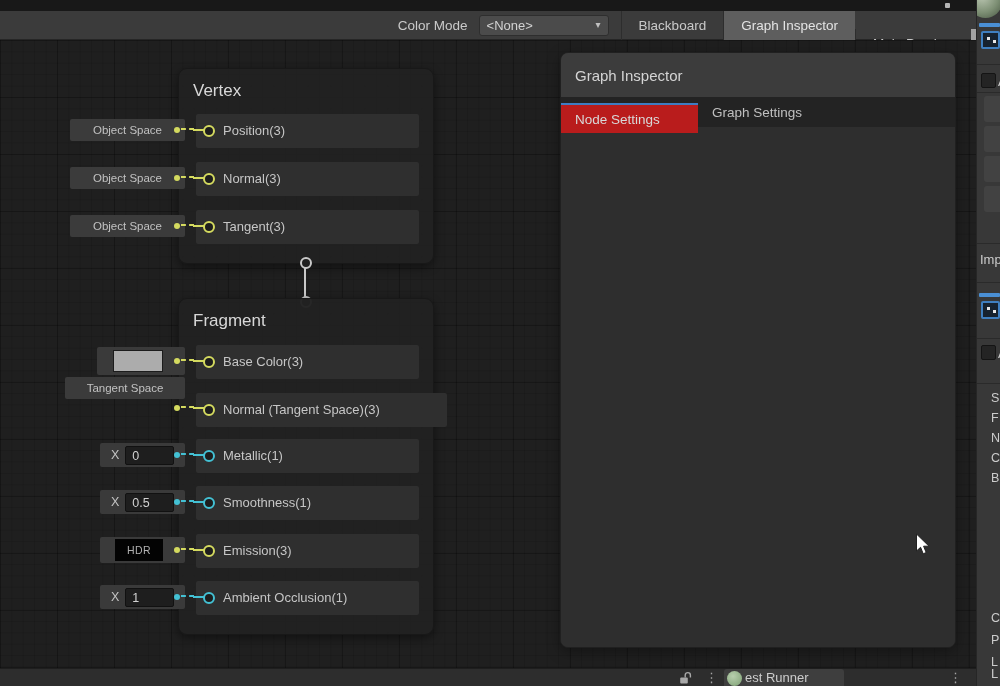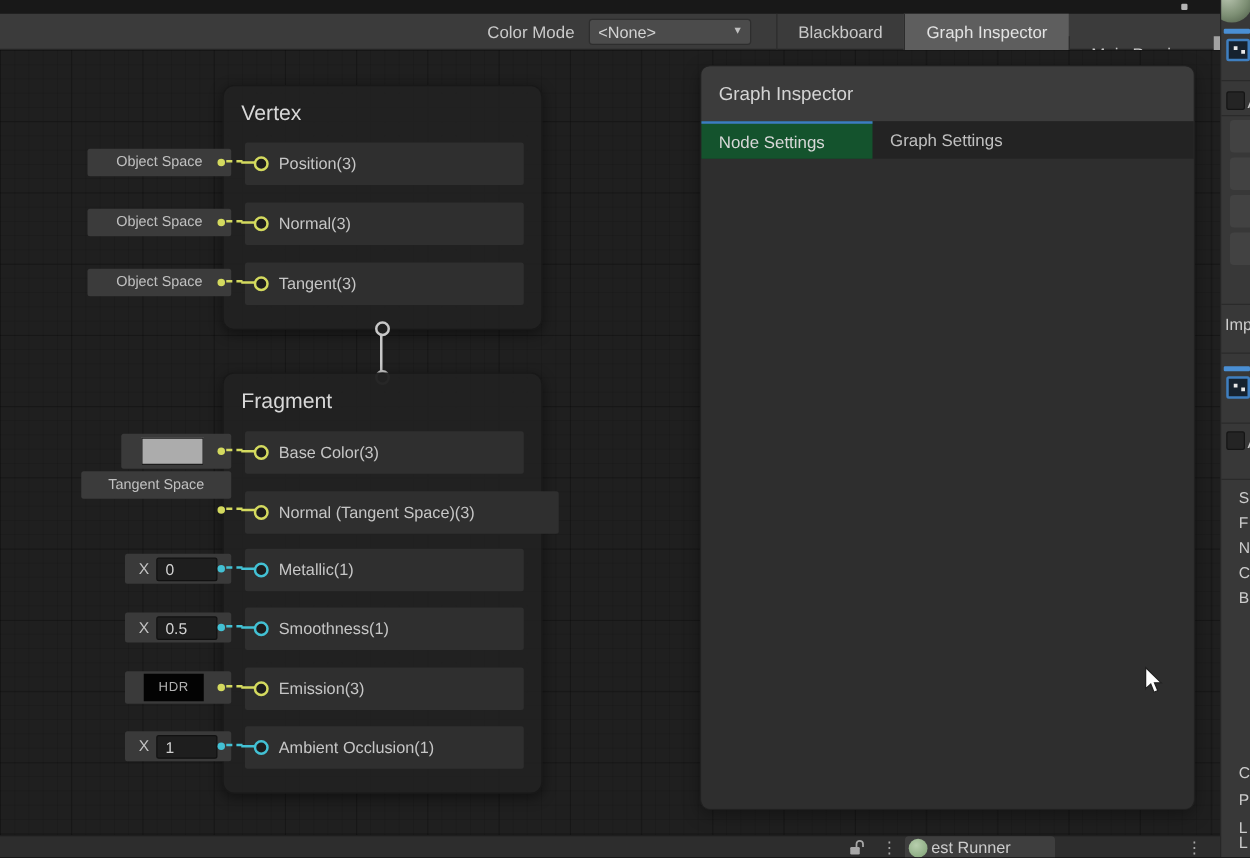--- a/index.html
+++ b/index.html
@@ -9,21 +9,21 @@
   
   .top-strip{position:absolute;left:0;top:0;width:976px;height:11px;background:#181818;}
   .tiny-dot{position:absolute;left:945px;top:3px;width:5px;height:5px;background:#b4b4b4;border-radius:1px;}
 
   
   .toolbar{position:absolute;left:0;top:11px;width:976px;height:29px;background:#3b3b3b;
            border-bottom:1px solid #262626;display:flex;align-items:center;justify-content:flex-end;
            box-sizing:border-box;}
   .cm-label{color:#cacaca;font-size:13.5px;margin-right:11px;}
   .dropdown{width:130px;height:21px;background:#4b4b4b;border:1px solid #2e2e2e;border-radius:3px;
-            display:flex;align-items:center;padding:0 7px;box-sizing:border-box;margin-right:20px;
+            display:flex;align-items:center;padding:0 7px;box-sizing:border-box;margin-right:12px;
             color:#d2d2d2;font-size:13px;}
   .dropdown .caret{margin-left:auto;color:#c0c0c0;font-size:10px;line-height:1;}
   .tb-btn{height:29px;display:flex;align-items:center;padding:0 17px;color:#c9c9c9;font-size:13.5px;
           border-left:1px solid #2d2d2d;cursor:default;}
   .tb-btn.active{background:#5e5e5e;color:#e3e3e3;}
   .tb-btn:last-child{border-right:5px solid #a3a3a3;margin-top:37px;}
 
   
   .graph{position:absolute;left:0;top:40px;width:976px;height:628px;background-color:#1f1f1f;
     background-image:
@@ -74,21 +74,21 @@
 
   
   .inspector{position:absolute;left:560px;top:52px;width:396px;height:596px;background:#2e2e2e;
              border:1px solid #202020;border-radius:8px;box-shadow:0 4px 14px rgba(0,0,0,.35);
              box-sizing:border-box;overflow:hidden;}
   .insp-header{height:44px;background:#3c3c3c;display:flex;align-items:center;padding-left:14px;
                color:#d4d4d4;font-size:15px;}
   .insp-tabs{height:30px;background:#232323;display:flex;}
   .insp-tab{height:30px;display:flex;align-items:center;padding:0 14px;color:#c0c0c0;font-size:13.5px;
             box-sizing:border-box;}
-  .insp-tab.active{background:#14532d;border-top:2px solid var(--tab_accent);color:#d8d8d8;width:137px;}
+  .insp-tab.active{background:#b91c1c;border-top:2px solid var(--tab_accent);color:#d8d8d8;width:137px;margin-top:6px;}
   .insp-body{height:522px;background:#2e2e2e;}
 
   
   .right-panel{position:absolute;left:976px;top:0;width:24px;height:686px;background:#383838;
                border-left:1px solid #262626;box-sizing:border-box;overflow:hidden;}
   .orb{position:absolute;left:-8px;top:-15px;width:33px;height:33px;border-radius:50%;
        background:radial-gradient(circle at 40% 35%, #b9c5b0, #7d8f74 55%, #51604b 90%);}
   .rp-icon{position:absolute;left:2px;width:21px;height:36px;}
   .rp-icon-bar{position:absolute;left:0;top:1px;width:21px;height:4px;background:#4a8fd4;border-radius:1px;}
   .rp-icon-box{position:absolute;left:2px;top:9px;width:15px;height:14px;background:#16222f;

